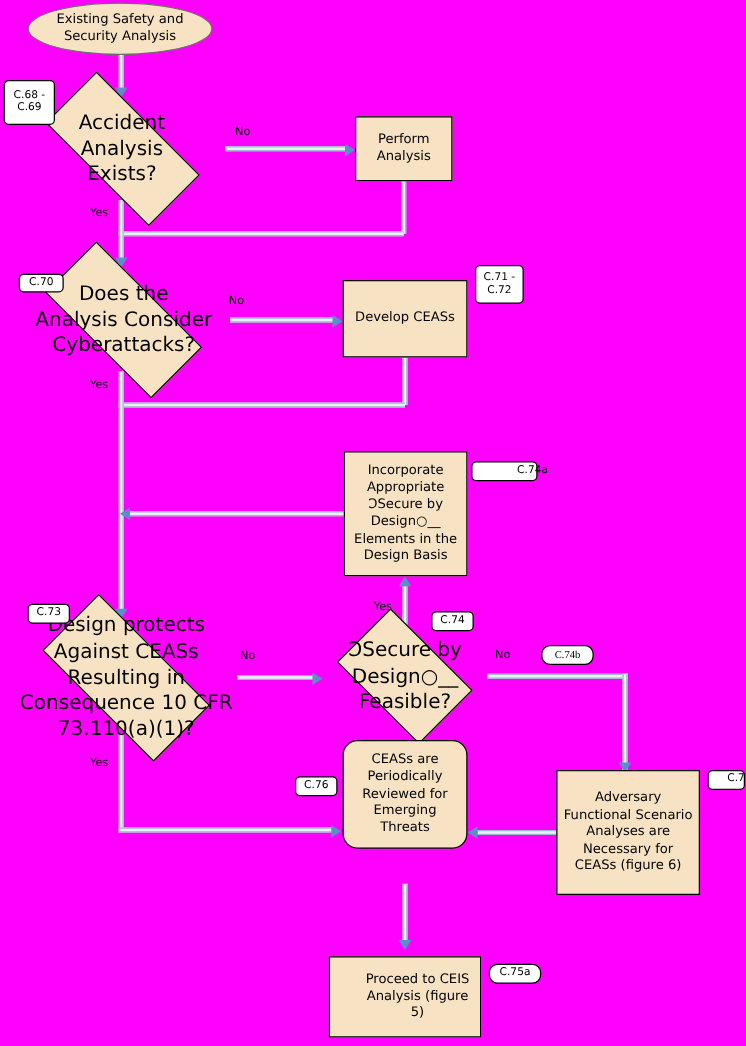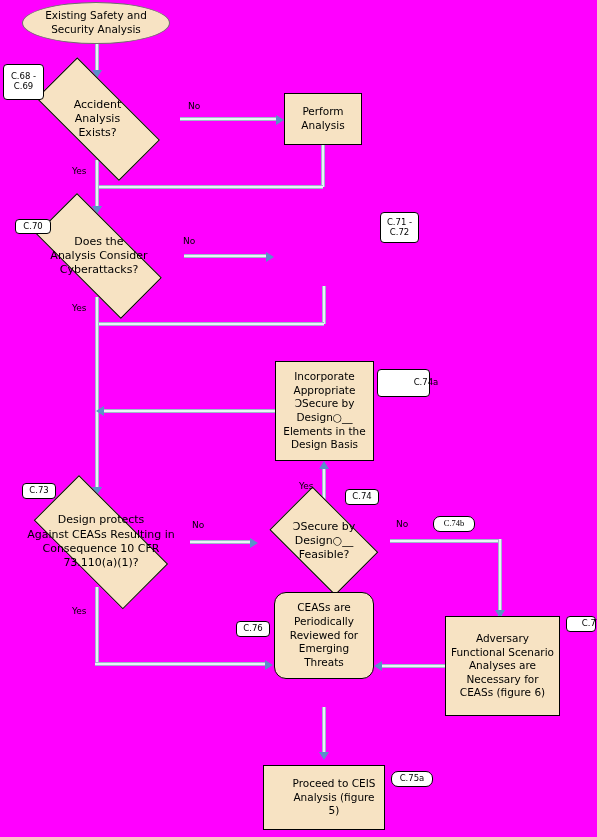--- a/index.html
+++ b/index.html
@@ -39,21 +39,21 @@
     background:#F7E3C3;
     border:1.5px solid #6E6E6E;
     border-radius:50%;
     font-size:10.5px;
   }
 
   
   .diamond{
     background:transparent;
     border:none;
-    font-size:11px;
+    font-size:16px;
   }
   .diamond .dshape{
     position:absolute;
     left:50%;top:50%;
     width:70.7%;height:70.7%;
     transform:translate(-50%,-50%) rotate(45deg);
     background:#F7E3C3;
     border:1.5px solid #000;
     box-sizing:border-box;
   }
@@ -130,20 +130,23 @@
 Analysis</span>
   </div>
 
   <div class="node diamond" style="left:14px;top:215px;width:170px;height:82px;">
     <span class="dshape"></span>
     <span class="txt">Does the
 Analysis Consider
 Cyberattacks?</span>
   </div>
 
+  <div class="node box" style="left:274px;top:224px;width:100px;height:62px;">
+    <span class="txt">Develop CEASs</span>
+  </div>
 
   <div class="node box" style="left:275px;top:361px;width:99px;height:100px;">
     <span class="txt">Incorporate
 Appropriate
 ƆSecure by
 Design○__
 Elements in the
 Design Basis</span>
   </div>
 
@@ -190,21 +193,21 @@
 
   <div class="tag" style="left:15px;top:219px;width:36px;height:15px;">
     <span>C.70</span>
   </div>
 
   <div class="tag" style="left:380px;top:212px;width:39px;height:31px;">
     <span>C.71 -
 C.72</span>
   </div>
 
-  <div class="tag" style="left:377px;top:369px;width:40px;height:28px;padding-left:48px;">
+  <div class="tag" style="left:377px;top:369px;width:40px;height:16px;padding-left:48px;">
     <span>C.74a</span>
   </div>
 
   <div class="tag" style="left:22px;top:483px;width:34px;height:16px;">
     <span>C.73</span>
   </div>
 
   <div class="tag" style="left:345px;top:489px;width:34px;height:16px;">
     <span>C.74</span>
   </div>

